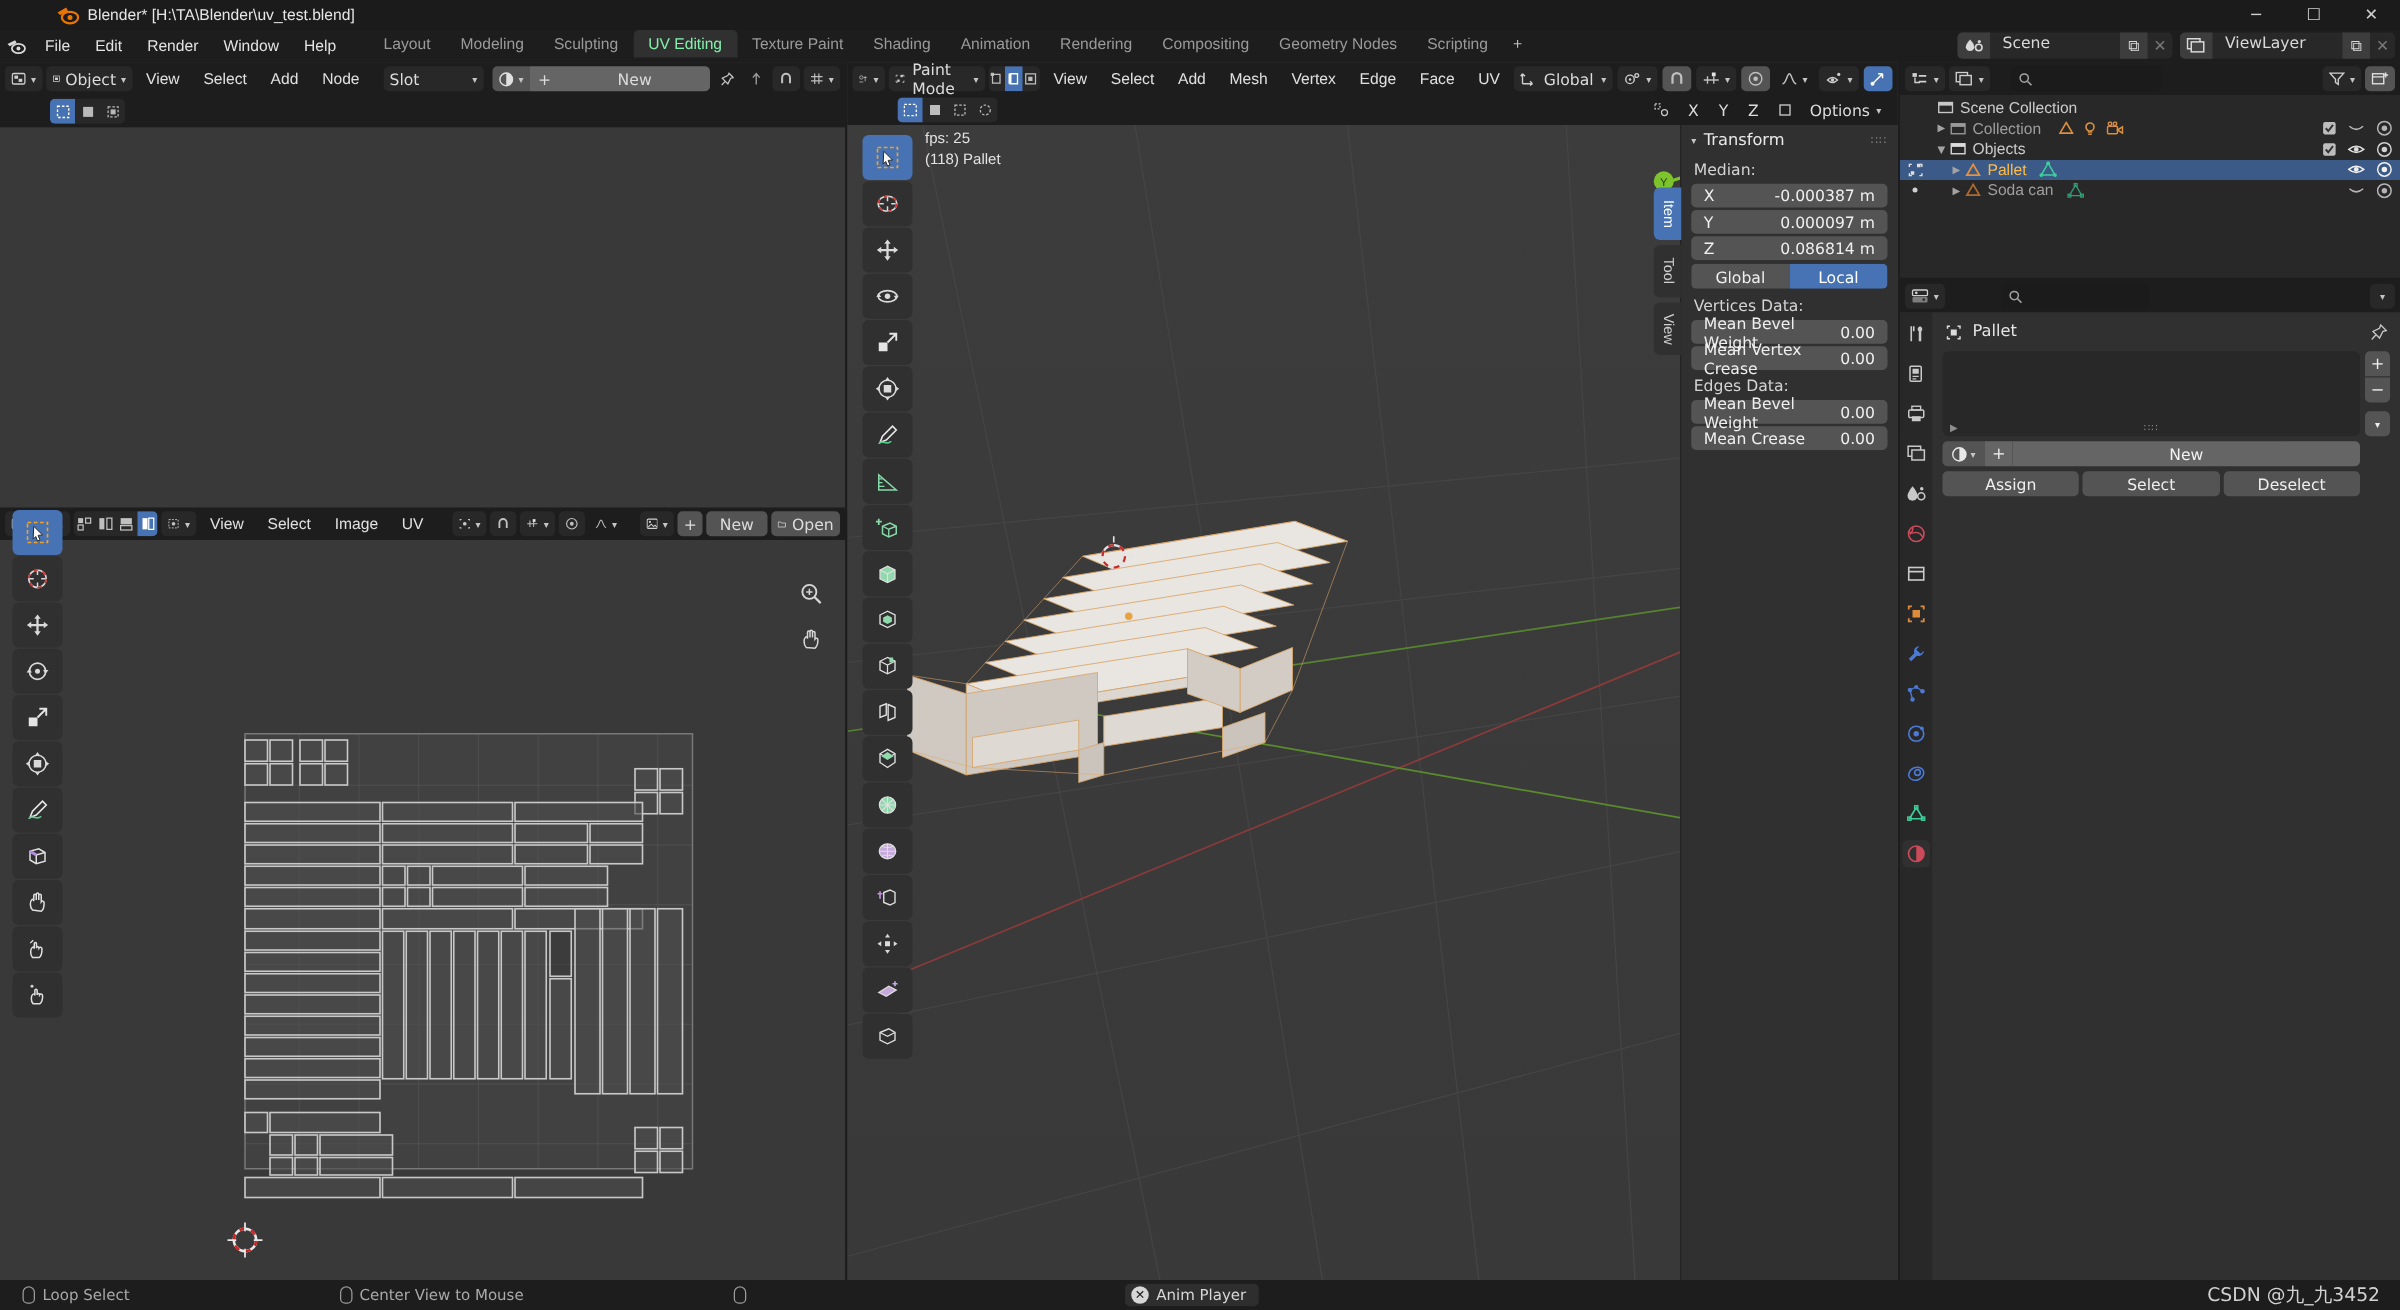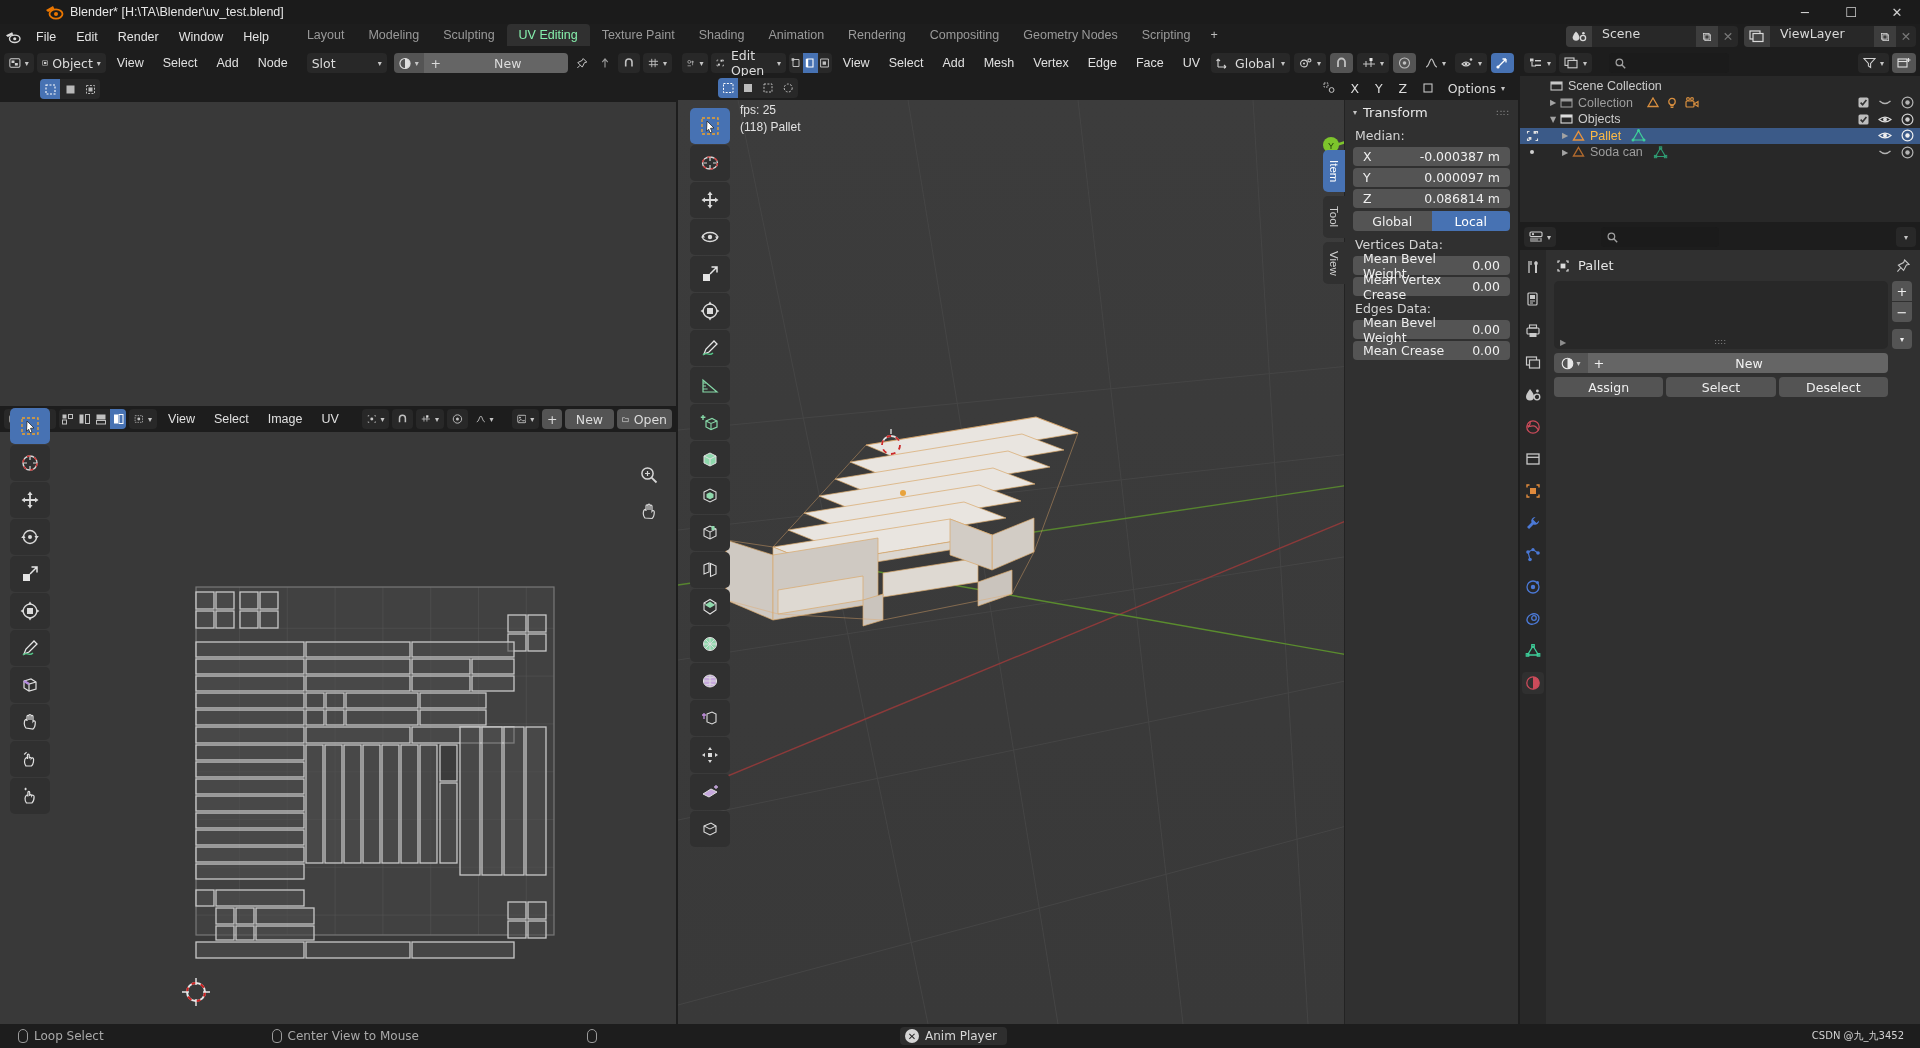--- a/index.html
+++ b/index.html
@@ -152,21 +152,21 @@
 
   
   .statusbar{ position:absolute; left:0; bottom:0; width:1920px; height:24px;
     background:#1d1d1d; display:flex; align-items:center; font-size:12px; color:#a9a9a9;}
   .st-item{ display:flex; align-items:center; gap:6px; margin-left:18px;}
   .mouse-ic{ width:10px; height:14px; border:1.4px solid #9a9a9a; border-radius:5px 5px 4px 4px;}
   .anim{ position:absolute; left:900px; display:flex; align-items:center; gap:6px;
     background:#2e2e2e; border-radius:4px; padding:2px 10px 2px 5px; color:#d7d7d7;}
   .xcirc{ width:14px;height:14px;border-radius:50%; background:#d6d6d6; color:#1d1d1d;
     font-size:10px; display:flex;align-items:center;justify-content:center; font-weight:bold;}
-  .csdn{ position:absolute; right:16px; color:#d2d2d2; font-size:10px;}
+  .csdn{ position:absolute; right:16px; color:#d2d2d2; font-size:15px;}
 
   .searchbox{ height:20px; background:#1b1b1b; border-radius:4px; display:flex;
     align-items:center; padding:0 6px; gap:5px; color:#8d8d8d; font-size:12px;}
   svg{ display:block; }
 </style>
 </head>
 <body>
 
 <div class="app">
 
@@ -629,21 +629,21 @@
             <path d="M1 11 L7 11 M10 2 L10 10 M7.5 4 L12.5 4" stroke="#d0d0d0" stroke-width="1.1"></path>
           </svg>
         <span class="chev">▾</span>
       </div>
       <div class="hbtn" style="gap:6px">
         <svg width="13" height="12" viewBox="0 0 13 12">
             <path d="M1.5 3.5 V1.5 H3.5 M9.5 1.5 H11.5 V3.5 M1.5 8.5 V10.5 H3.5 M9.5 10.5 H11.5 V8.5" fill="none" stroke="#d0d0d0" stroke-width="1.1"></path>
             <rect x="7" y="1" width="3" height="3" fill="#d0d0d0"></rect>
             <rect x="3" y="7" width="3" height="3" fill="#d0d0d0"></rect>
           </svg>
-        <span>Edit Open</span>
+        <span>Paint Mode</span>
         <span class="chev">▾</span>
       </div>
       <div class="seg">
         <div>
           <svg width="13" height="12" viewBox="0 0 13 12">
               <path d="M3 2.5 h6 v7 h-6 z" fill="none" stroke="#bfbfbf" stroke-width="1"></path>
               <rect x="1.6" y="1.2" width="2.6" height="2.6" fill="#bfbfbf"></rect>
             </svg>
         </div>
         <div class="on">

